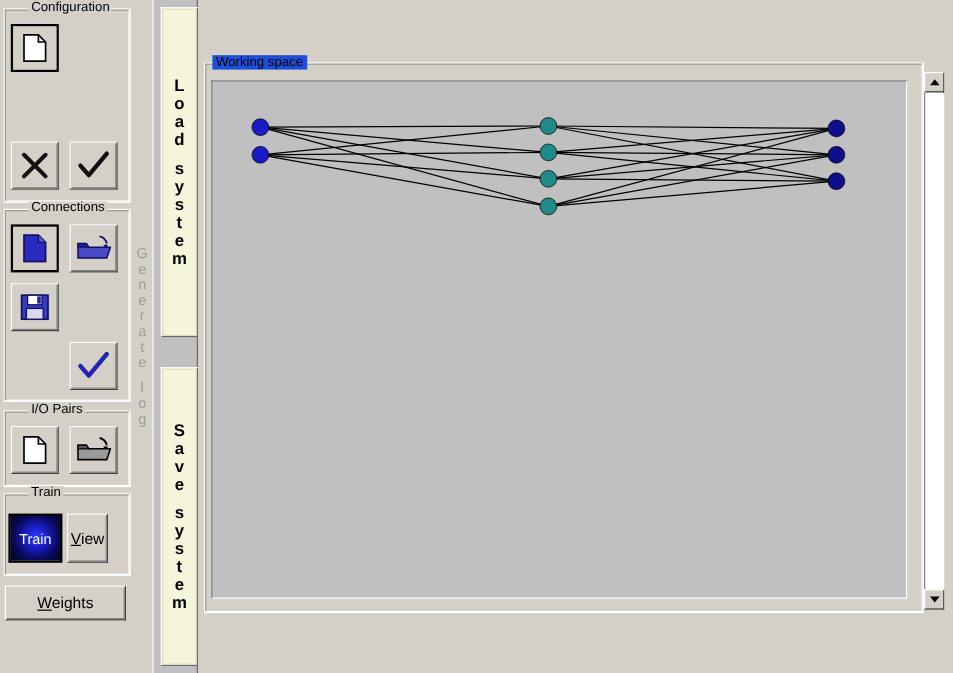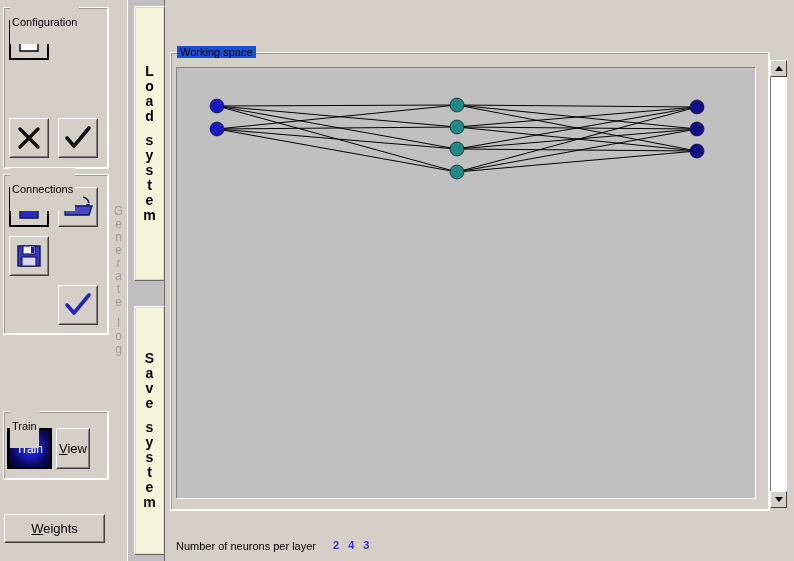--- a/index.html
+++ b/index.html
@@ -13,22 +13,22 @@
   }
   #app{position:relative;width:794px;height:561px;}
 
   
   #leftcol{position:absolute;left:0;top:0;width:110px;height:561px;background:#d4d0c8;}
 
   .group{position:absolute;left:3px;width:104px;
          border:1px solid #fff;border-top-color:#fff;}
   .group .gbox{position:absolute;left:0;top:0;right:0;bottom:0;
          border:1px solid #9a9a93;border-right-color:#fff;border-bottom-color:#fff;}
-  .grouptitle{position:absolute;top:-7px;left:6px;background:#d4d0c8;
-         padding:16px 2px;font-size:11px;color:#000;line-height:11px;z-index:3;white-space:nowrap;}
+  .grouptitle{position:absolute;top:-7px;left:20px;background:#d4d0c8;
+         padding:0 2px;font-size:11px;color:#000;line-height:11px;z-index:3;white-space:nowrap;}
 
   .tbtn{position:absolute;width:40px;height:40px;background:#d4d0c8;
         border-top:1px solid #fff;border-left:1px solid #fff;
         border-right:1px solid #404040;border-bottom:1px solid #404040;
         box-sizing:border-box;cursor:default;}
   .tbtn .inner{position:absolute;left:0;top:0;right:0;bottom:0;
         border:1px solid #d4d0c8;border-right-color:#808080;border-bottom-color:#808080;
         display:flex;align-items:center;justify-content:center;}
 
   .tbtn.focus{border:2px solid #000;}
@@ -184,36 +184,60 @@
 
       <div class="tbtn" style="left:54px;top:110px;">
         <div class="inner">
           <svg width="28" height="26" viewBox="0 0 28 26">
             <path d="M3 13 L10 21 L25 3" fill="none" stroke="#2323b4" stroke-width="3.6" stroke-linecap="round" stroke-linejoin="round"></path>
           </svg>
         </div>
       </div>
     </div>
 
+    <div class="group" id="grp-io" style="top:342px;height:62px;">
+      <div class="gbox"></div>
+      <div class="grouptitle">I/O Pairs</div>
+
+      <div class="tbtn" style="left:5px;top:12px;">
+        <div class="inner">
+          <svg width="22" height="24" viewBox="0 0 22 24">
+            <polygon points="2,1 14,1 20,7 20,23 2,23" fill="#ffffff" stroke="#000000" stroke-width="1.4"></polygon>
+            <polyline points="14,1 14,7 20,7" fill="none" stroke="#000000" stroke-width="1.4"></polyline>
+          </svg>
+        </div>
+      </div>
+
+      <div class="tbtn" style="left:54px;top:12px;">
+        <div class="inner">
+          <svg width="30" height="26" viewBox="0 0 30 26">
+            <path d="M20 3 a8 8 0 0 1 6 6" fill="none" stroke="#000000" stroke-width="1.6"></path>
+            <polygon points="27,10 23,10 25,13" fill="#000000"></polygon>
+            <path d="M2 9 L2 21 L26 21 L29 12 L11 12 L9 9 Z" fill="#9a9a9a" stroke="#000000" stroke-width="1.3"></path>
+            <path d="M2 9 L9 9 L11 12 L2 12 Z" fill="#5a5a5a" stroke="#000000" stroke-width="1"></path>
+          </svg>
+        </div>
+      </div>
+    </div>
 
     <div class="group" id="grp-train" style="top:411px;height:67px;">
       <div class="gbox"></div>
       <div class="grouptitle">Train</div>
     </div>
 
     <div id="train-button">
       <span>Train</span>
     </div>
 
     <div class="pbtn" id="view-button">
       <div class="ib"></div>
       <span><span class="mn">V</span>iew</span>
     </div>
 
-    <div class="pbtn" style="left:4px;top:488px;width:101px;height:29px;margin-top:26px;">
+    <div class="pbtn" style="left:4px;top:488px;width:101px;height:29px;">
       <div class="ib"></div>
       <span><span class="mn">W</span>eights</span>
     </div>
 
   </div>
 
   <div id="tabcol">
     <div id="generate-log">
       <span>G</span>
         <span>e</span>
@@ -305,19 +329,15 @@
   <div id="ws-scrollbar">
     <div id="sb-track"></div>
     <div class="sbbtn" id="sb-up">
       <div class="arrowup"></div>
     </div>
     <div class="sbbtn" id="sb-down">
       <div class="arrowdn"></div>
     </div>
   </div>
 
-  <div id="status-bar">
-    <div id="status-label">Number of neurons per layer</div>
-    <div id="neurons-value">2 4 3</div>
-  </div>
 
   <div id="rightfill"></div>
 </div>
 
 </body></html>

